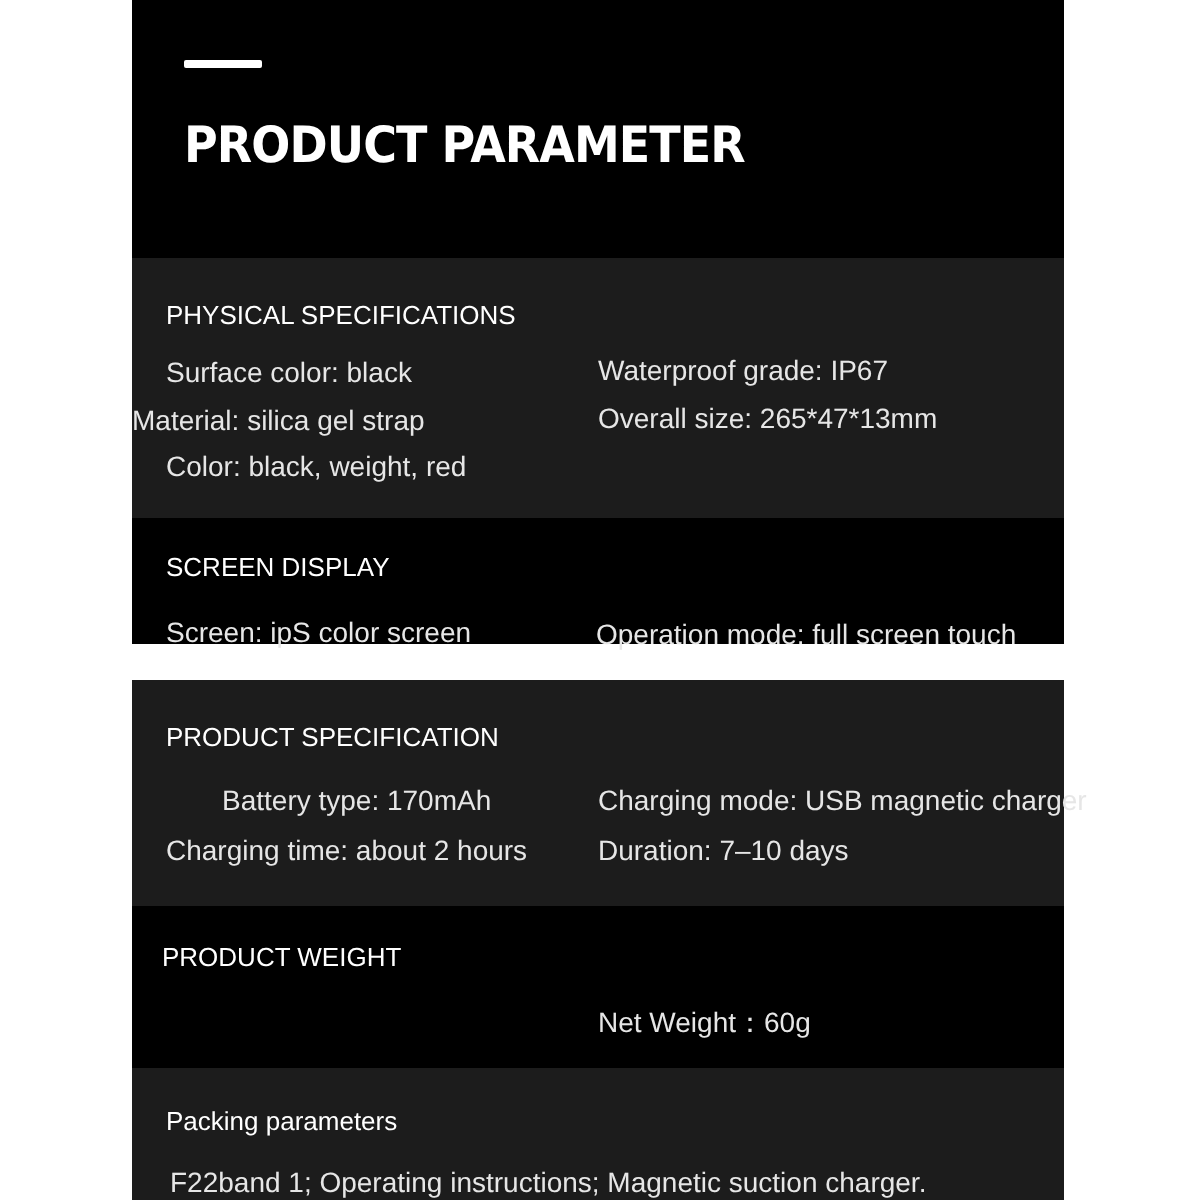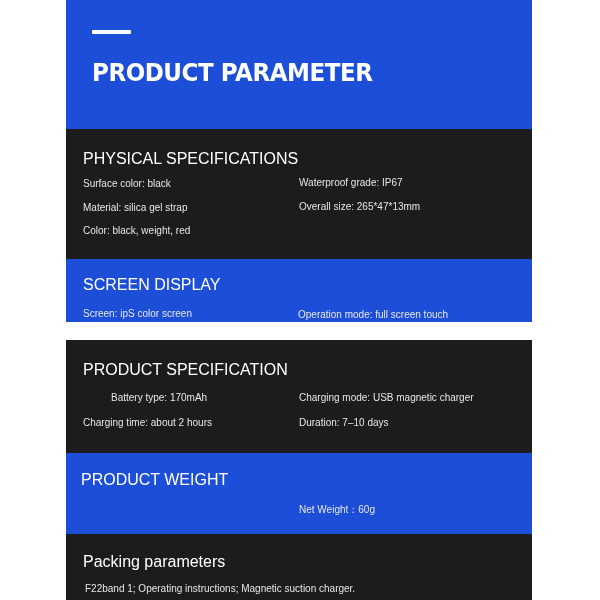--- a/index.html
+++ b/index.html
@@ -1,48 +1,48 @@
 <!DOCTYPE html>
 <html><head>
 <meta charset="utf-8">
 <style>
   html, body { margin:0; padding:0; }
   body { width:600px; height:600px; background:#ffffff; position:relative; overflow:hidden;
          font-family:"Liberation Sans", sans-serif; }
   .panel { position:absolute; left:66px; top:0; width:466px; height:600px; }
   .band { position:absolute; left:0; width:466px; box-sizing:border-box; color:#f2f2f2; }
-  .light { background:#1d4ed8; }
+  .light { background:#000000; }
   .dark { background:#1c1c1c; }
   .header { top:0; height:129px; }
   .accent-bar { position:absolute; left:26px; top:30px; width:39px; height:4px; background:#ffffff; border-radius:1px; }
   .page-title { position:absolute; left:26px; top:58px; font-family:"DejaVu Sans", sans-serif; font-weight:bold;
                 font-size:25px; letter-spacing:-0.5px; color:#ffffff; transform:scaleX(0.92); transform-origin:left; white-space:nowrap; }
-  .sec-title { position:absolute; left:17px; font-size:16px; color:#ffffff; white-space:nowrap; }
-  .item { position:absolute; font-size:10px; color:#e6e6e6; white-space:nowrap; }
+  .sec-title { position:absolute; left:17px; font-size:13px; color:#ffffff; white-space:nowrap; }
+  .item { position:absolute; font-size:14px; color:#e6e6e6; white-space:nowrap; }
   .b1 { top:129px; height:130px; }
   .b2 { top:259px; height:63px; }
   .b3 { top:340px; height:113px; }
   .b4 { top:453px; height:81px; }
   .b5 { top:534px; height:66px; }
 </style>
 </head>
 <body>
 
 <div class="panel">
 
   <div class="band light header">
     <div class="accent-bar"></div>
     <div class="page-title">PRODUCT PARAMETER</div>
   </div>
 
   <div class="band dark b1">
     <div class="sec-title" style="top:21px;">PHYSICAL SPECIFICATIONS</div>
     <div class="item" style="left:17px; top:49px;">Surface color: black</div>
     <div class="item" style="left:233px; top:48px;">Waterproof grade: IP67</div>
-    <div class="item" style="left:17px; top:73px;">Material: silica gel strap</div>
+    <div class="item" style="left:0; top:73px;">Material: silica gel strap</div>
     <div class="item" style="left:233px; top:72px;">Overall size: 265*47*13mm</div>
     <div class="item" style="left:17px; top:96px;">Color: black, weight, red</div>
   </div>
 
   <div class="band light b2">
     <div class="sec-title" style="top:17px;">SCREEN DISPLAY</div>
     <div class="item" style="left:17px; top:49px;">Screen: ipS color screen</div>
     <div class="item" style="left:232px; top:50px;">Operation mode: full screen touch</div>
   </div>
 

